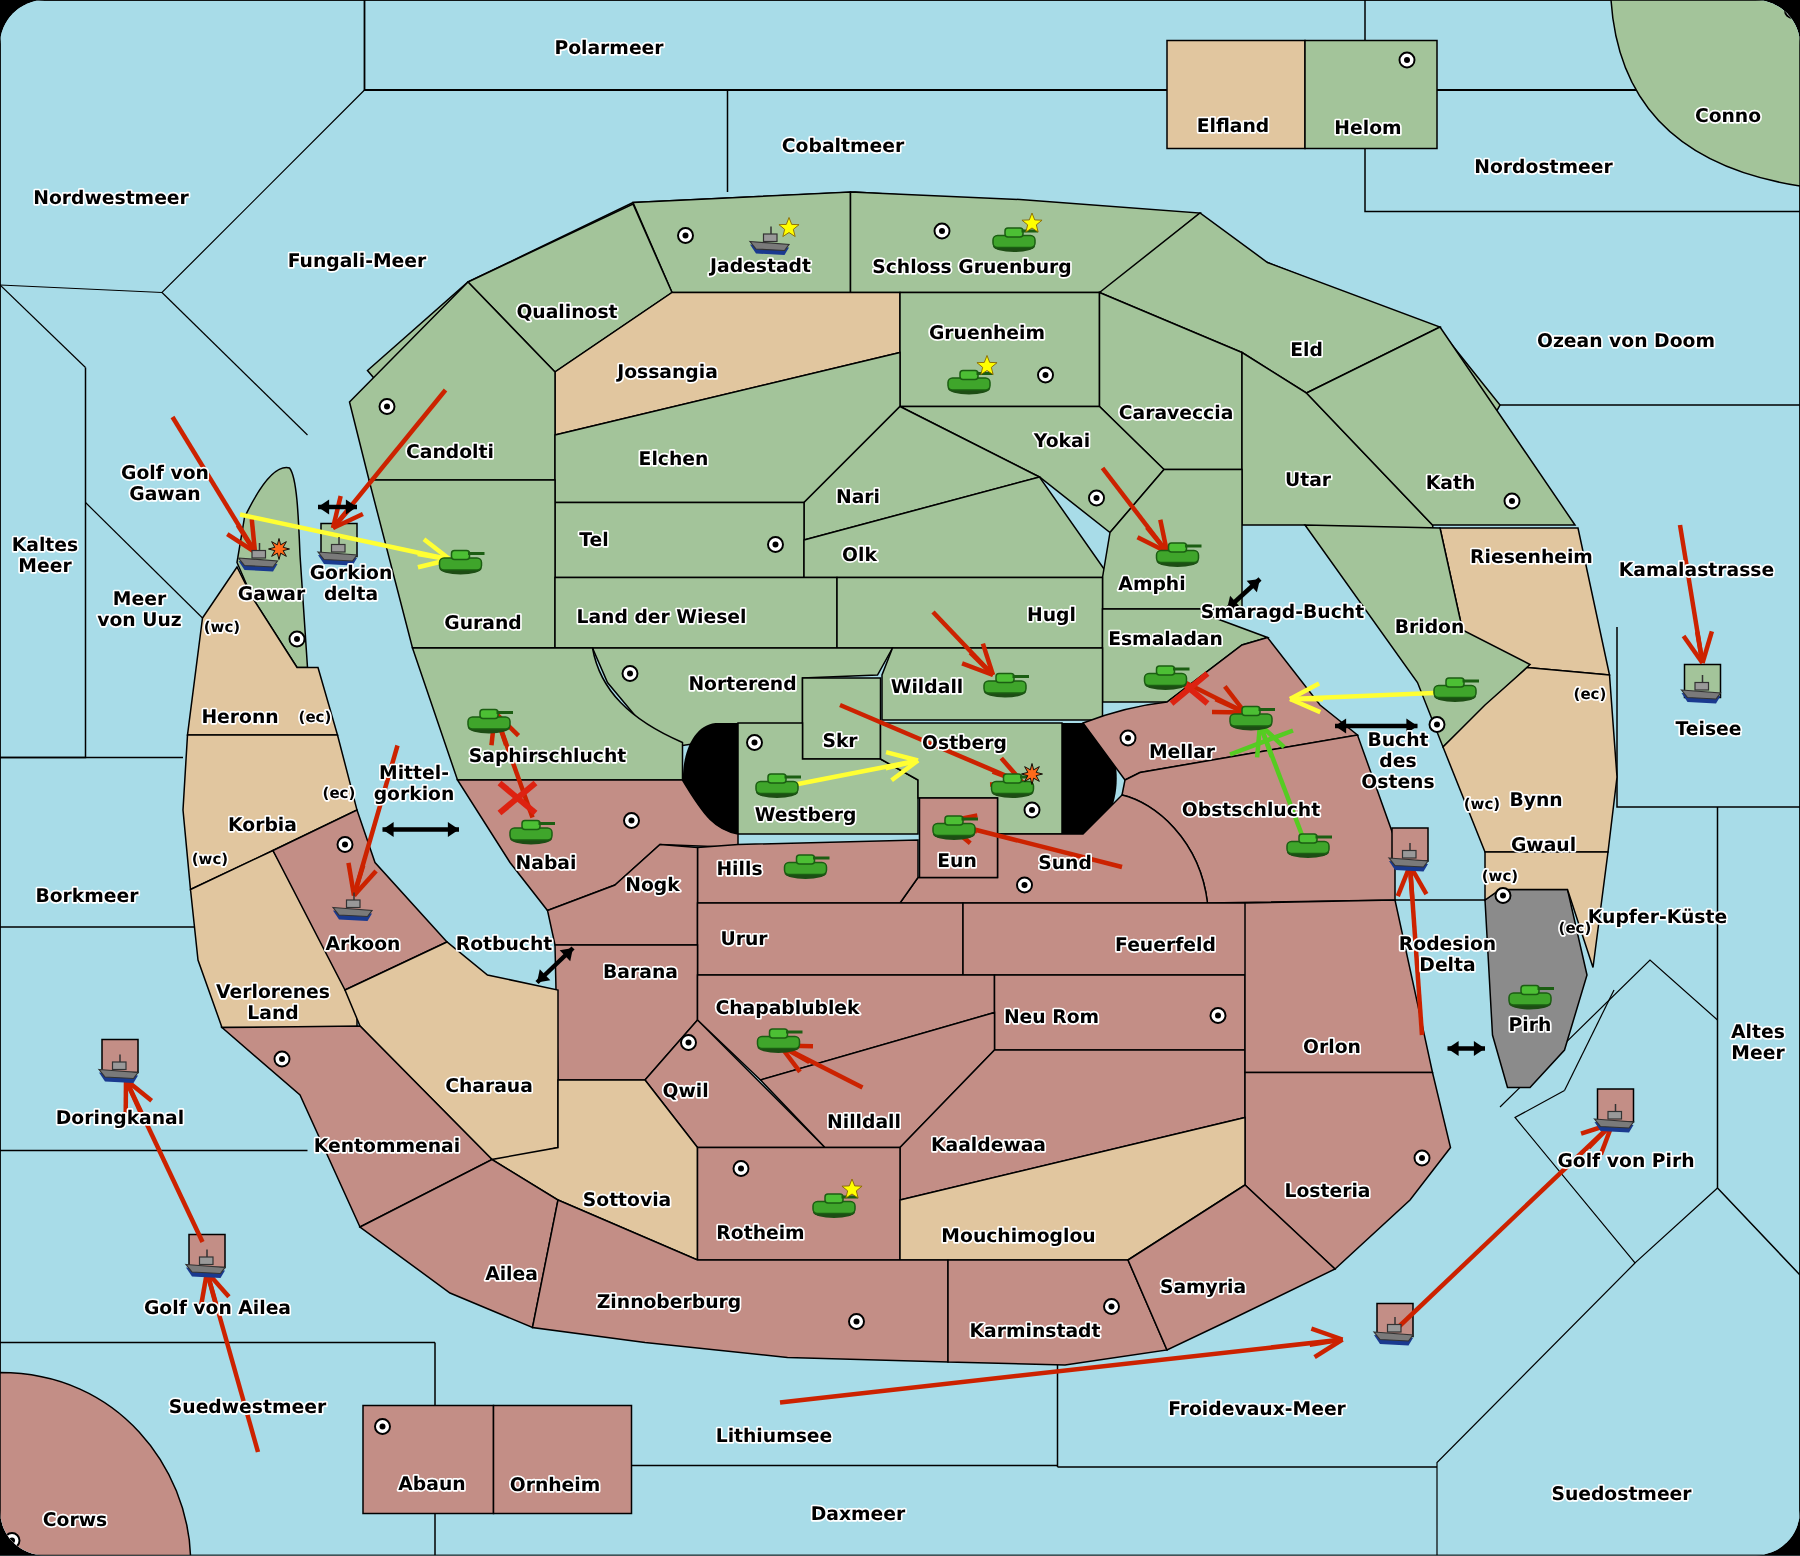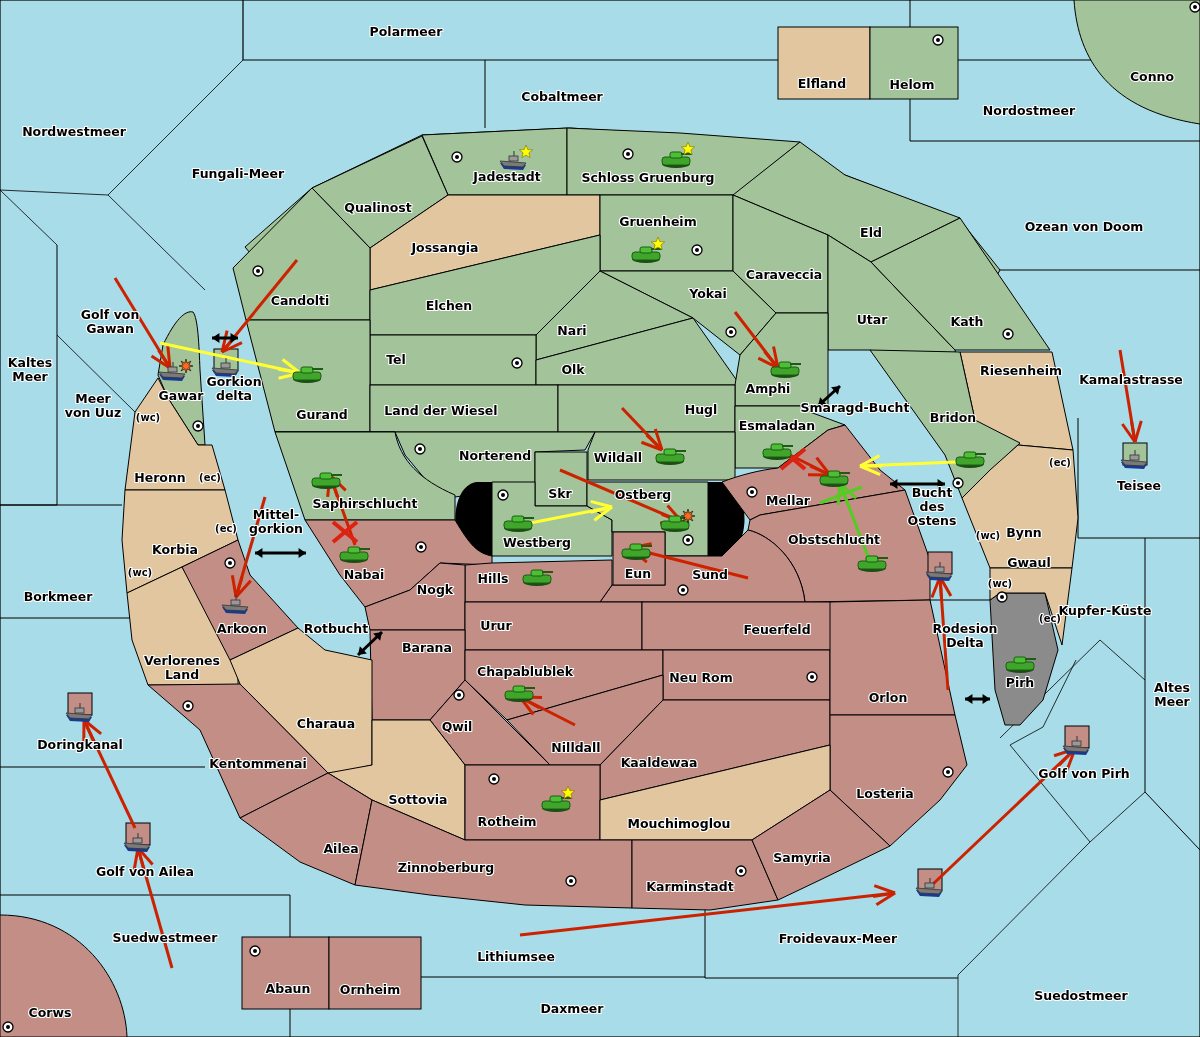--- a/index.html
+++ b/index.html
@@ -1,16 +1,16 @@
 <!DOCTYPE html>
 <html><head>
 <meta charset="utf-8">
 <style>
   html,body{margin:0;padding:0;background:#000;}
-  #map-root{position:relative;width:1200px;height:1037px;overflow:hidden;background:#a8dce8;}
+  #map-root{position:relative;width:1200px;height:1037px;overflow:hidden;background:#a8dce8;border-radius:30px;}
   svg{position:absolute;left:0;top:0;}
   .lbl{font-family:"DejaVu Sans","Liberation Sans",sans-serif;font-size:12.5px;font-weight:bold;fill:#000;
        paint-order:stroke;stroke:#fff;stroke-width:2.2px;stroke-linejoin:round;text-anchor:middle;}
   .lbl-sm{font-size:10px;}
   .sea{fill:#a8dce8;stroke:#000;stroke-width:1.2;}
   .g{fill:#a3c49a;stroke:#000;stroke-width:1;}
   .t{fill:#e1c69f;stroke:#000;stroke-width:1;}
   .r{fill:#c38e86;stroke:#000;stroke-width:1;}
   .gr{fill:#8b8b8b;stroke:#000;stroke-width:1;}
   .bk{fill:#000;}

